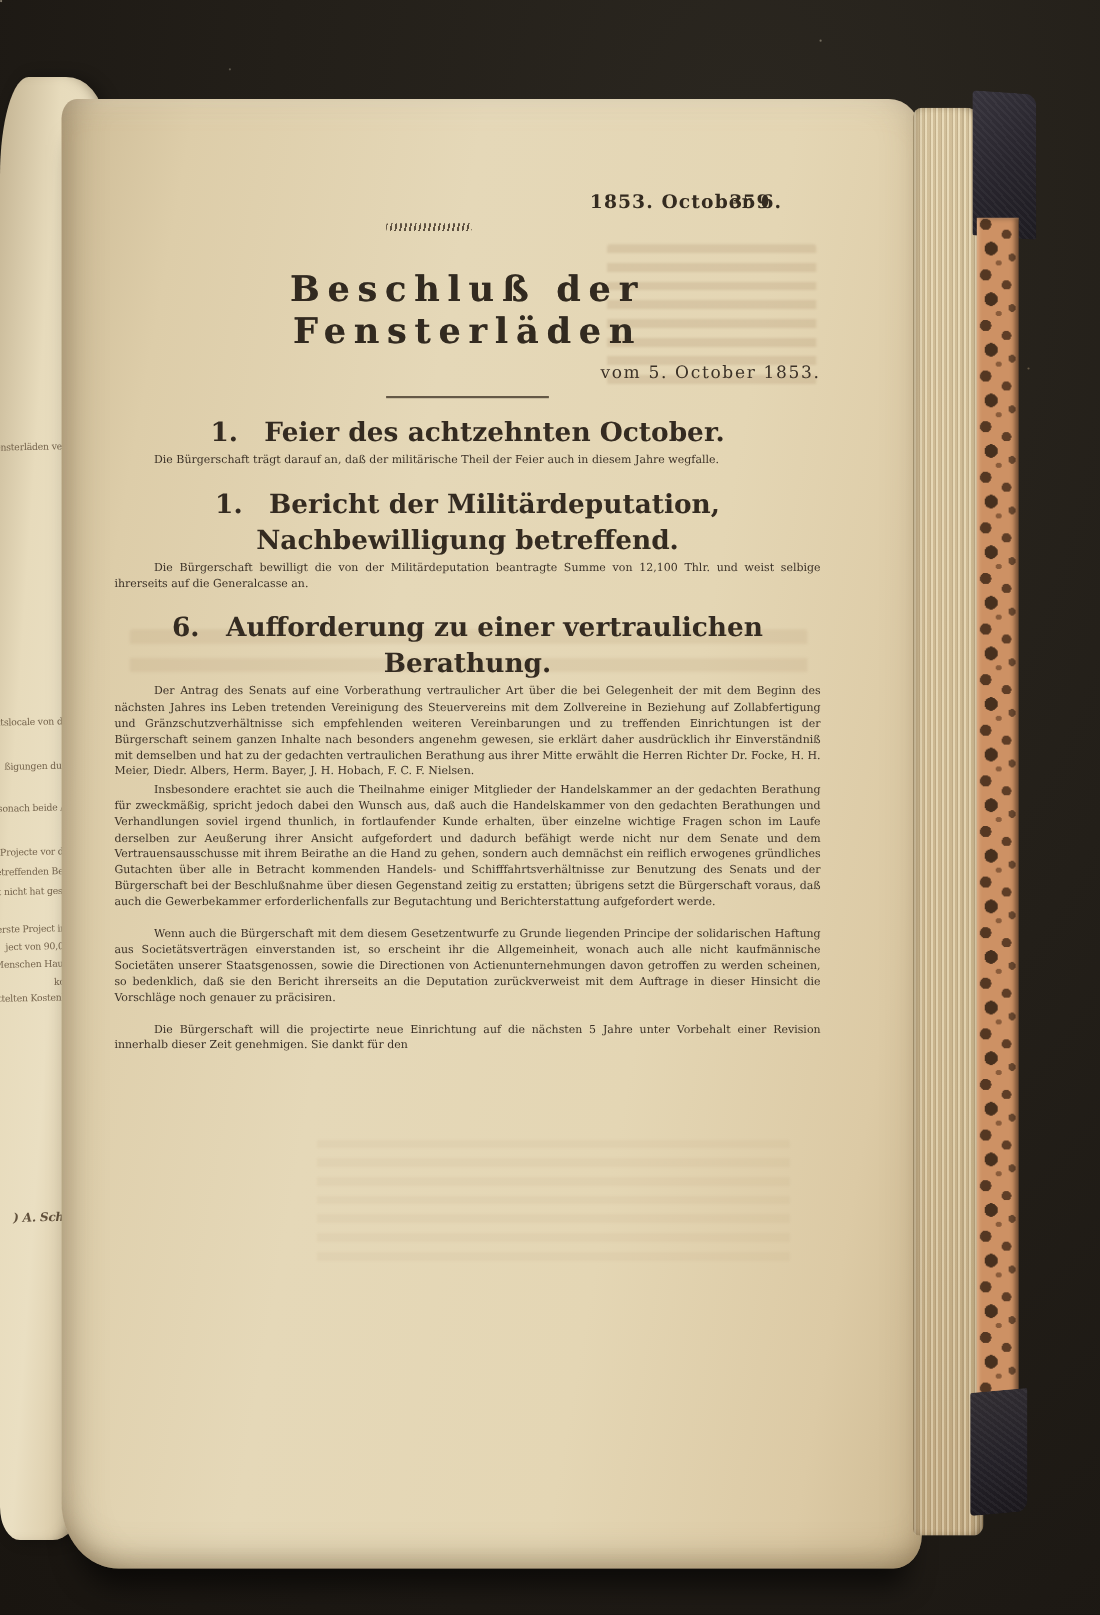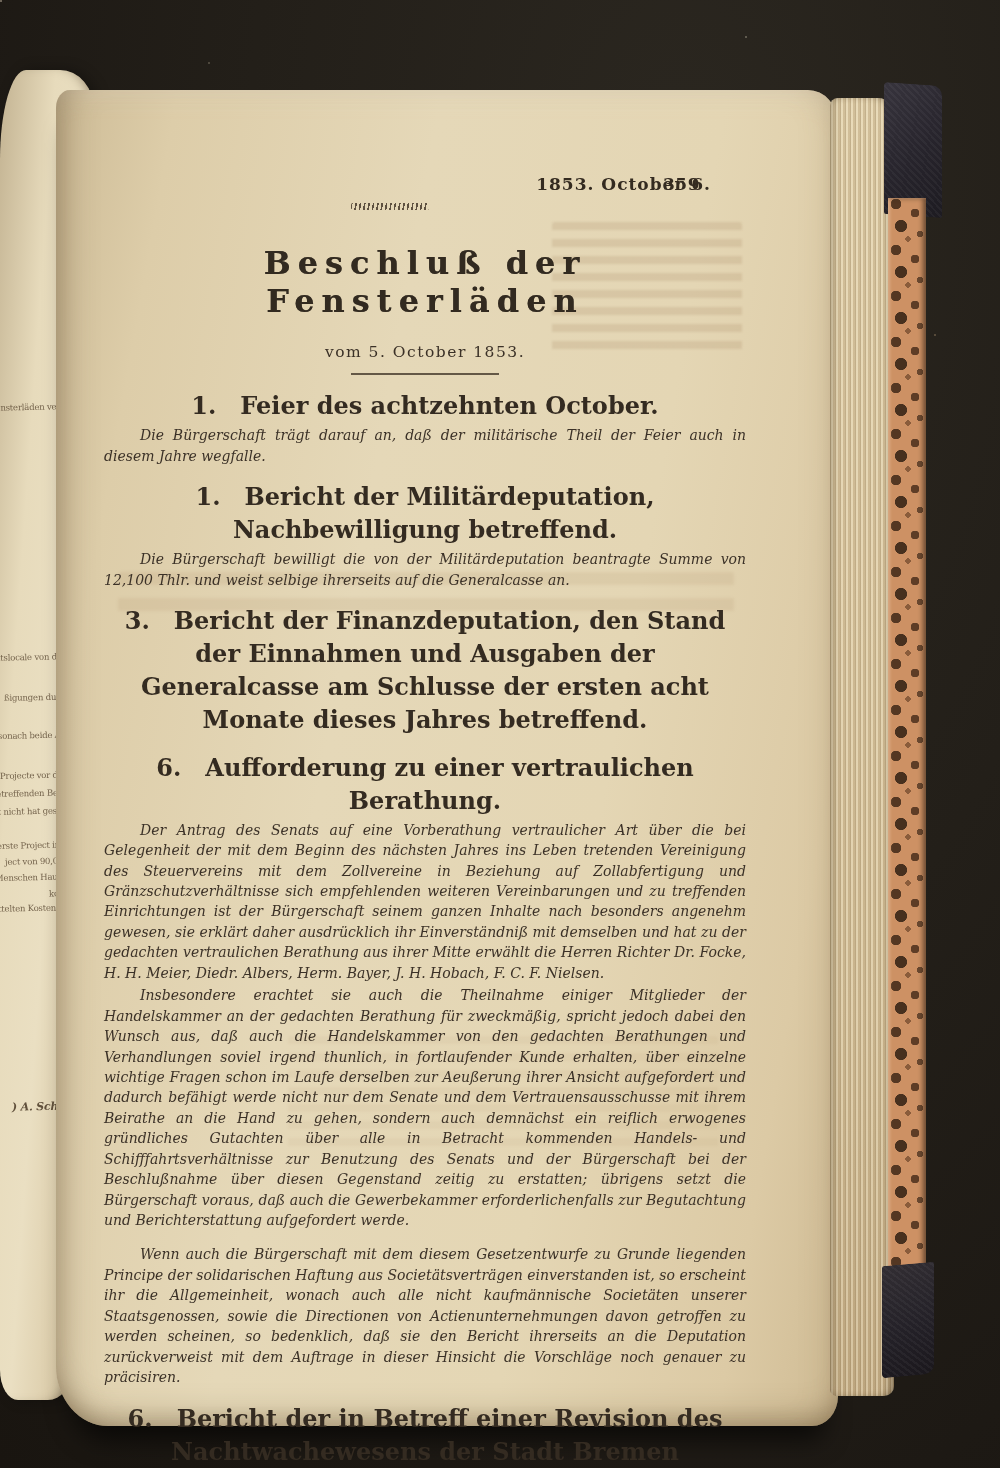--- a/index.html
+++ b/index.html
@@ -87,26 +87,26 @@
   
   .content{position:absolute;left:48px;top:84px;width:642px;color:#3b3127;z-index:1;}
   .header-row{position:relative;height:24px;text-align:right;font-weight:bold;font-size:17px;color:#342b20;}
   .header-date{display:inline-block;transform:translateX(-35px);letter-spacing:1px;}
   .page-num{position:absolute;right:46px;top:0;letter-spacing:.5px;}
   .squiggle{width:78px;height:7px;margin:5px auto 0;transform:translateX(-35px);
     background:repeating-linear-gradient(100deg,#46392b 0 1.6px,transparent 1.6px 4.3px);
     opacity:.85;border-radius:2px;}
   .title{margin-top:34px;text-align:center;font-size:32px;font-weight:bold;letter-spacing:7px;color:#322a20;
     text-shadow:0 0 .5px rgba(50,42,32,.6);}
-  .subtitle{margin-top:23px;text-align:center;font-size:15.5px;letter-spacing:1.5px;}
+  .subtitle{margin-top:10px;text-align:right;font-size:15.5px;letter-spacing:1.5px;}
   .title-rule{width:148px;height:2px;margin:12px auto 0;background:#4e4233;opacity:.85;}
   .sections{display:block;}
   .sec{margin-top:14px;}
   .sec-h{margin:13px 0 3px;text-align:center;font-size:24px;line-height:1.38;font-weight:bold;color:#342b21;}
-  .sec-p{margin:2px 0 0;font-size:14px;line-height:1.46;text-align:justify;text-indent:36px;color:#3b3127;font-style:italic;}
+  .sec-p{margin:2px 0 0;font-size:10px;line-height:1.46;text-align:justify;text-indent:36px;color:#3b3127;}
 </style>
 </head>
 <body>
 
 <div class="scene">
   <div class="specks"></div>
 
   <div class="prev-page">
       <span class="frag" style="top: 332px;">und Fensterläden versehen,</span>
       <span class="frag" style="top: 582px;">gerichtslocale von den Bür-</span>
@@ -142,32 +142,30 @@
       <div class="sections">
           <section class="sec">
             <h2 class="sec-h">1. Feier des achtzehnten October.</h2>
             <p class="sec-p">Die Bürgerschaft trägt darauf an, daß der militärische Theil der Feier auch in diesem Jahre wegfalle.</p>
           </section>
           <section class="sec">
             <h2 class="sec-h">1. Bericht der Militärdeputation, Nachbewilligung betreffend.</h2>
             <p class="sec-p">Die Bürgerschaft bewilligt die von der Militärdeputation beantragte Summe von 12,100 Thlr. und weist selbige ihrerseits auf die Generalcasse an.</p>
           </section>
           <section class="sec">
-            <h2 class="sec-h">3. Bericht der Finanzdeputation, den Stand der Einnahmen und Ausgaben der Generalcasse am Schlusse der ersten acht Monate dieses Jahres betreffend.</h2>
           </section>
           <section class="sec">
             <h2 class="sec-h">6. Aufforderung zu einer vertraulichen Berathung.</h2>
             <p class="sec-p">Der Antrag des Senats auf eine Vorberathung vertraulicher Art über die bei Gelegenheit der mit dem Beginn des nächsten Jahres ins Leben tretenden Vereinigung des Steuervereins mit dem Zollvereine in Beziehung auf Zollabfertigung und Gränzschutzverhältnisse sich empfehlenden weiteren Vereinbarungen und zu treffenden Einrichtungen ist der Bürgerschaft seinem ganzen Inhalte nach besonders angenehm gewesen, sie erklärt daher ausdrücklich ihr Einverständniß mit demselben und hat zu der gedachten vertraulichen Berathung aus ihrer Mitte erwählt die Herren Richter Dr. Focke, H. H. Meier, Diedr. Albers, Herm. Bayer, J. H. Hobach, F. C. F. Nielsen.</p>
             <p class="sec-p">Insbesondere erachtet sie auch die Theilnahme einiger Mitglieder der Handelskammer an der gedachten Berathung für zweckmäßig, spricht jedoch dabei den Wunsch aus, daß auch die Handelskammer von den gedachten Berathungen und Verhandlungen soviel irgend thunlich, in fortlaufender Kunde erhalten, über einzelne wichtige Fragen schon im Laufe derselben zur Aeußerung ihrer Ansicht aufgefordert und dadurch befähigt werde nicht nur dem Senate und dem Vertrauensausschusse mit ihrem Beirathe an die Hand zu gehen, sondern auch demnächst ein reiflich erwogenes gründliches Gutachten über alle in Betracht kommenden Handels- und Schifffahrtsverhältnisse zur Benutzung des Senats und der Bürgerschaft bei der Beschlußnahme über diesen Gegenstand zeitig zu erstatten; übrigens setzt die Bürgerschaft voraus, daß auch die Gewerbekammer erforderlichenfalls zur Begutachtung und Berichterstattung aufgefordert werde.</p>
           </section>
           <section class="sec">
             <p class="sec-p">Wenn auch die Bürgerschaft mit dem diesem Gesetzentwurfe zu Grunde liegenden Principe der solidarischen Haftung aus Societätsverträgen einverstanden ist, so erscheint ihr die Allgemeinheit, wonach auch alle nicht kaufmännische Societäten unserer Staatsgenossen, sowie die Directionen von Actienunternehmungen davon getroffen zu werden scheinen, so bedenklich, daß sie den Bericht ihrerseits an die Deputation zurückverweist mit dem Auftrage in dieser Hinsicht die Vorschläge noch genauer zu präcisiren.</p>
           </section>
           <section class="sec">
-            <h2 class="sec-h">6. Bericht der in Betreff einer Revision des Nachtwachewesens der Stadt Bremen niedergesetzten Deputation.</h2>
             <p class="sec-p">Die Bürgerschaft will die projectirte neue Einrichtung auf die nächsten 5 Jahre unter Vorbehalt einer Revision innerhalb dieser Zeit genehmigen. Sie dankt für den</p>
           </section>
         </div>
 
     </div>
   </div>
 
   <div class="fore-edge"></div>
   <div class="cover-corner-top"></div>
   <div class="marble-strip"></div>

